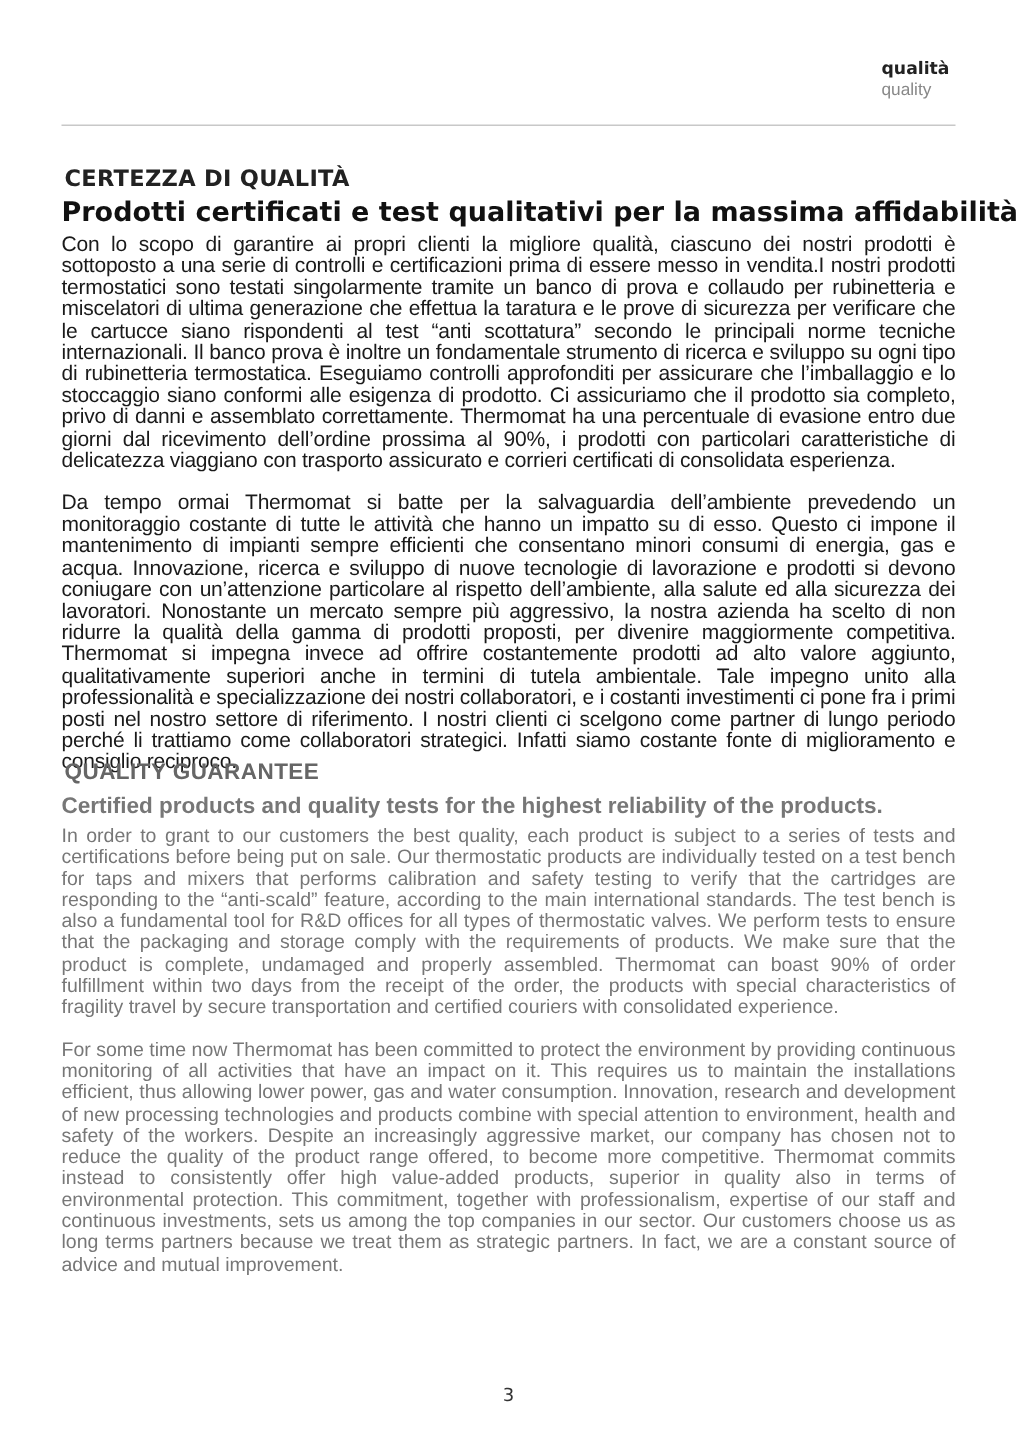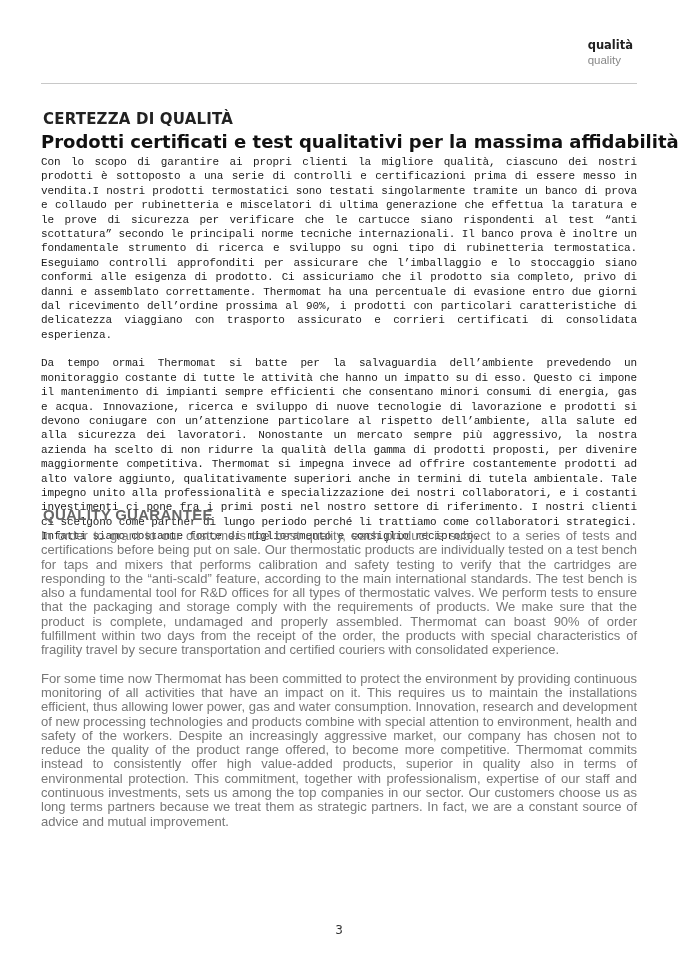--- a/index.html
+++ b/index.html
@@ -6,21 +6,21 @@
     body { width: 678px; height: 959px; position: relative; overflow: hidden; font-family: "DejaVu Sans", sans-serif; }
     .header-block { position: absolute; right: 45px; top: 38px; text-align: left; }
     .hdr-it { font-family: "DejaVu Sans", sans-serif; font-size: 11.5px; font-weight: bold; color: #222; line-height: 15px; }
     .hdr-en { font-family: Liberation Sans, sans-serif; font-size: 11.5px; color: #888; line-height: 15px; }
     .divider { position: absolute; left: 41px; right: 41px; top: 83px; height: 1px; background: #c8c8c8; }
     .section { position: absolute; left: 41px; width: 596px; }
     .it-section { top: 110px; }
     .en-section { top: 506px; }
     .title-it { font-family: "DejaVu Sans", sans-serif; font-size: 15px; color: #222; letter-spacing: 0.2px; margin: 0 0 6px 2px; line-height: 18px; }
     .subtitle-it { font-family: "DejaVu Sans", sans-serif; font-size: 18px; font-weight: bold; color: #111; margin: 0 0 5px 0; line-height: 16px; white-space: nowrap; }
-    .para-it { font-family: Liberation Mono, monospace; font-size: 11px; color: #1a1a1a; line-height: 14.4px; text-align: justify; margin: 0 0 14px 0; letter-spacing: -0.15px; }
+    .para-it { font-family: Liberation Sans, sans-serif; font-size: 14px; color: #1a1a1a; line-height: 14.4px; text-align: justify; margin: 0 0 14px 0; letter-spacing: -0.15px; }
     .title-en { font-family: "Liberation Sans", sans-serif; font-size: 15px; color: #666; letter-spacing: 0.3px; margin: 0 0 5px 2px; line-height: 18px; }
     .subtitle-en { font-family: "Liberation Sans", sans-serif; font-size: 15px; color: #777; margin: 0 0 3px 0; line-height: 18px; white-space: nowrap; }
     .para-en { font-family: Liberation Sans, sans-serif; font-size: 13px; color: #777; line-height: 14.3px; text-align: justify; margin: 0 0 14px 0; }
     .page-number { position: absolute; left: 0; right: 0; top: 923px; text-align: center; font-family: "DejaVu Sans", sans-serif; font-size: 12px; color: #333; }
   </style>
 </head>
 <body>
 
 <div class="header-block">
   <div class="hdr-it">qualità</div>
@@ -31,17 +31,18 @@
 
 <div class="section it-section">
   <h1 class="title-it">CERTEZZA DI QUALITÀ</h1>
   <h2 class="subtitle-it">Prodotti certificati e test qualitativi per la massima affidabilità dei prodotti</h2>
   <p class="para-it">Con lo scopo di garantire ai propri clienti la migliore qualità, ciascuno dei nostri prodotti è sottoposto a una serie di controlli e certificazioni prima di essere messo in vendita.I nostri prodotti termostatici sono testati singolarmente tramite un banco di prova e collaudo per rubinetteria e miscelatori di ultima generazione che effettua la taratura e le prove di sicurezza per verificare che le cartucce siano rispondenti al test “anti scottatura” secondo le principali norme tecniche internazionali. Il banco prova è inoltre un fondamentale strumento di ricerca e sviluppo su ogni tipo di rubinetteria termostatica. Eseguiamo controlli approfonditi per assicurare che l’imballaggio e lo stoccaggio siano conformi alle esigenza di prodotto. Ci assicuriamo che il prodotto sia completo, privo di danni e assemblato correttamente. Thermomat ha una percentuale di evasione entro due giorni dal ricevimento dell’ordine prossima al 90%, i prodotti con particolari caratteristiche di delicatezza viaggiano con trasporto assicurato e corrieri certificati di consolidata esperienza.</p>
   <p class="para-it">Da tempo ormai Thermomat si batte per la salvaguardia dell’ambiente prevedendo un monitoraggio costante di tutte le attività che hanno un impatto su di esso. Questo ci impone il mantenimento di impianti sempre efficienti che consentano minori consumi di energia, gas e acqua. Innovazione, ricerca e sviluppo di nuove tecnologie di lavorazione e prodotti si devono coniugare con un’attenzione particolare al rispetto dell’ambiente, alla salute ed alla sicurezza dei lavoratori. Nonostante un mercato sempre più aggressivo, la nostra azienda ha scelto di non ridurre la qualità della gamma di prodotti proposti, per divenire maggiormente competitiva. Thermomat si impegna invece ad offrire costantemente prodotti ad alto valore aggiunto, qualitativamente superiori anche in termini di tutela ambientale. Tale impegno unito alla professionalità e specializzazione dei nostri collaboratori, e i costanti investimenti ci pone fra i primi posti nel nostro settore di riferimento. I nostri clienti ci scelgono come partner di lungo periodo perché li trattiamo come collaboratori strategici. Infatti siamo costante fonte di miglioramento e consiglio reciproco.</p>
 </div>
 
 <div class="section en-section">
   <h1 class="title-en">QUALITY GUARANTEE</h1>
+  <h2 class="subtitle-en">Certified products and quality tests for the highest reliability of the products.</h2>
   <p class="para-en">In order to grant to our customers the best quality, each product is subject to a series of tests and certifications before being put on sale. Our thermostatic products are individually tested on a test bench for taps and mixers that performs calibration and safety testing to verify that the cartridges are responding to the “anti-scald” feature, according to the main international standards. The test bench is also a fundamental tool for R&amp;D offices for all types of thermostatic valves. We perform tests to ensure that the packaging and storage comply with the requirements of products. We make sure that the product is complete, undamaged and properly assembled. Thermomat can boast 90% of order fulfillment within two days from the receipt of the order, the products with special characteristics of fragility travel by secure transportation and certified couriers with consolidated experience.</p>
   <p class="para-en">For some time now Thermomat has been committed to protect the environment by providing continuous monitoring of all activities that have an impact on it. This requires us to maintain the installations efficient, thus allowing lower power, gas and water consumption. Innovation, research and development of new processing technologies and products combine with special attention to environment, health and safety of the workers. Despite an increasingly aggressive market, our company has chosen not to reduce the quality of the product range offered, to become more competitive. Thermomat commits instead to consistently offer high value-added products, superior in quality also in terms of environmental protection. This commitment, together with professionalism, expertise of our staff and continuous investments, sets us among the top companies in our sector. Our customers choose us as long terms partners because we treat them as strategic partners. In fact, we are a constant source of advice and mutual improvement.</p>
 </div>
 
 <div class="page-number">3</div>
 
 </body></html>

